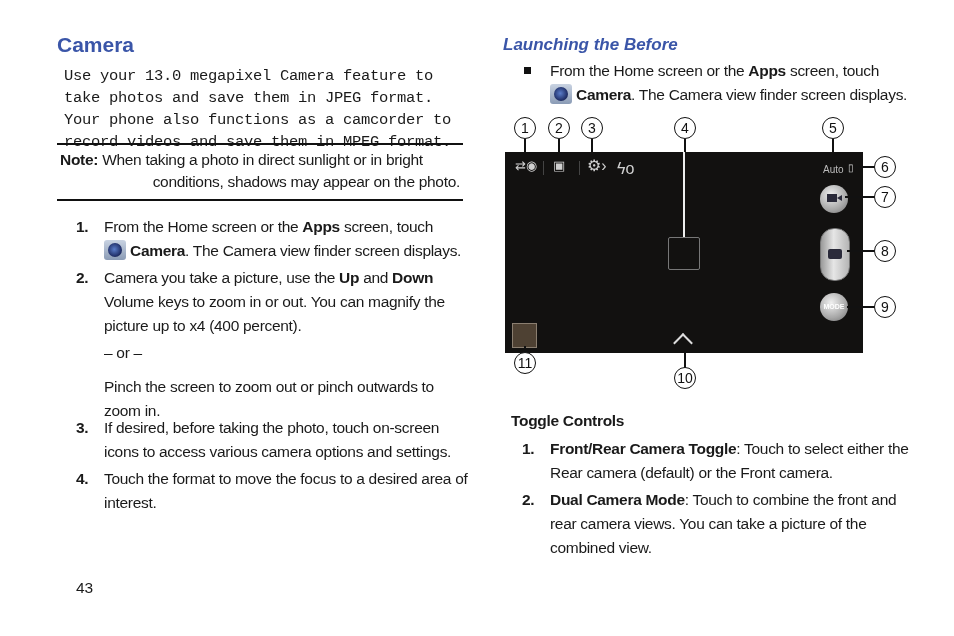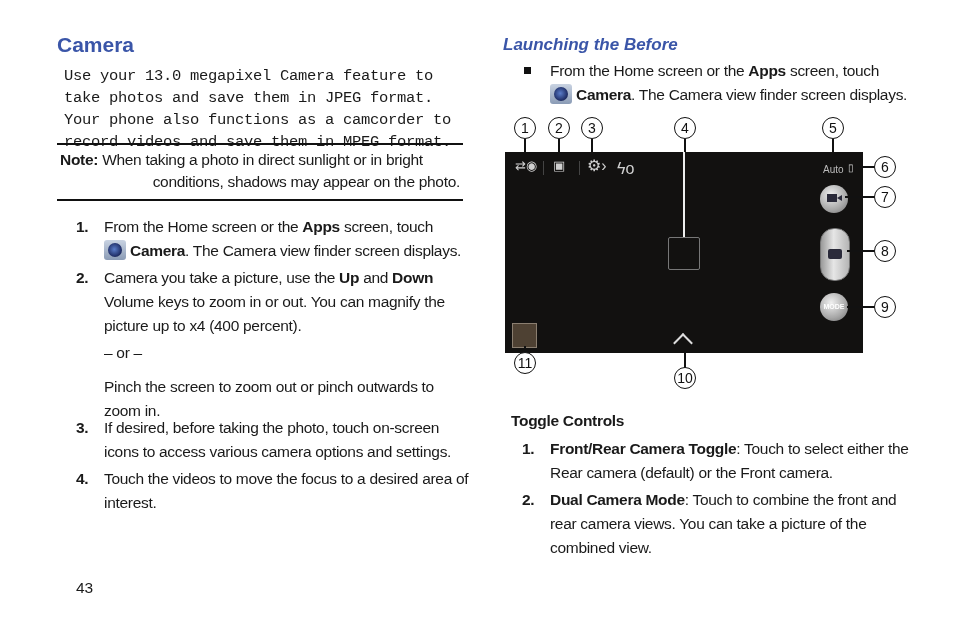--- a/index.html
+++ b/index.html
@@ -93,21 +93,21 @@
   </div>
 </div>
 
 <div class="ol-item txt" style="left:76px; top:416px;">
   <span class="num">3.</span>
   <div class="body">If desired, before taking the photo, touch on-screen icons to access various camera options and settings.</div>
 </div>
 
 <div class="ol-item txt" style="left:76px; top:467px;">
   <span class="num">4.</span>
-  <div class="body">Touch the videos to move the focus to a desired area of interest.</div>
+  <div class="body">Touch the format to move the focus to a desired area of interest.</div>
 </div>
 
 <div class="abs pageno txt">43</div>
 
 <div class="abs h2 txt">Launching the Before</div>
 <div class="abs bullet-sq"></div>
 <div class="abs bullet-text txt">
   <span>From the Home screen or the </span><b>Apps</b><span> screen, touch</span><br>
   <span class="cam-icon"></span><b>Camera</b><span>. The Camera view finder screen displays.</span>
 </div>

